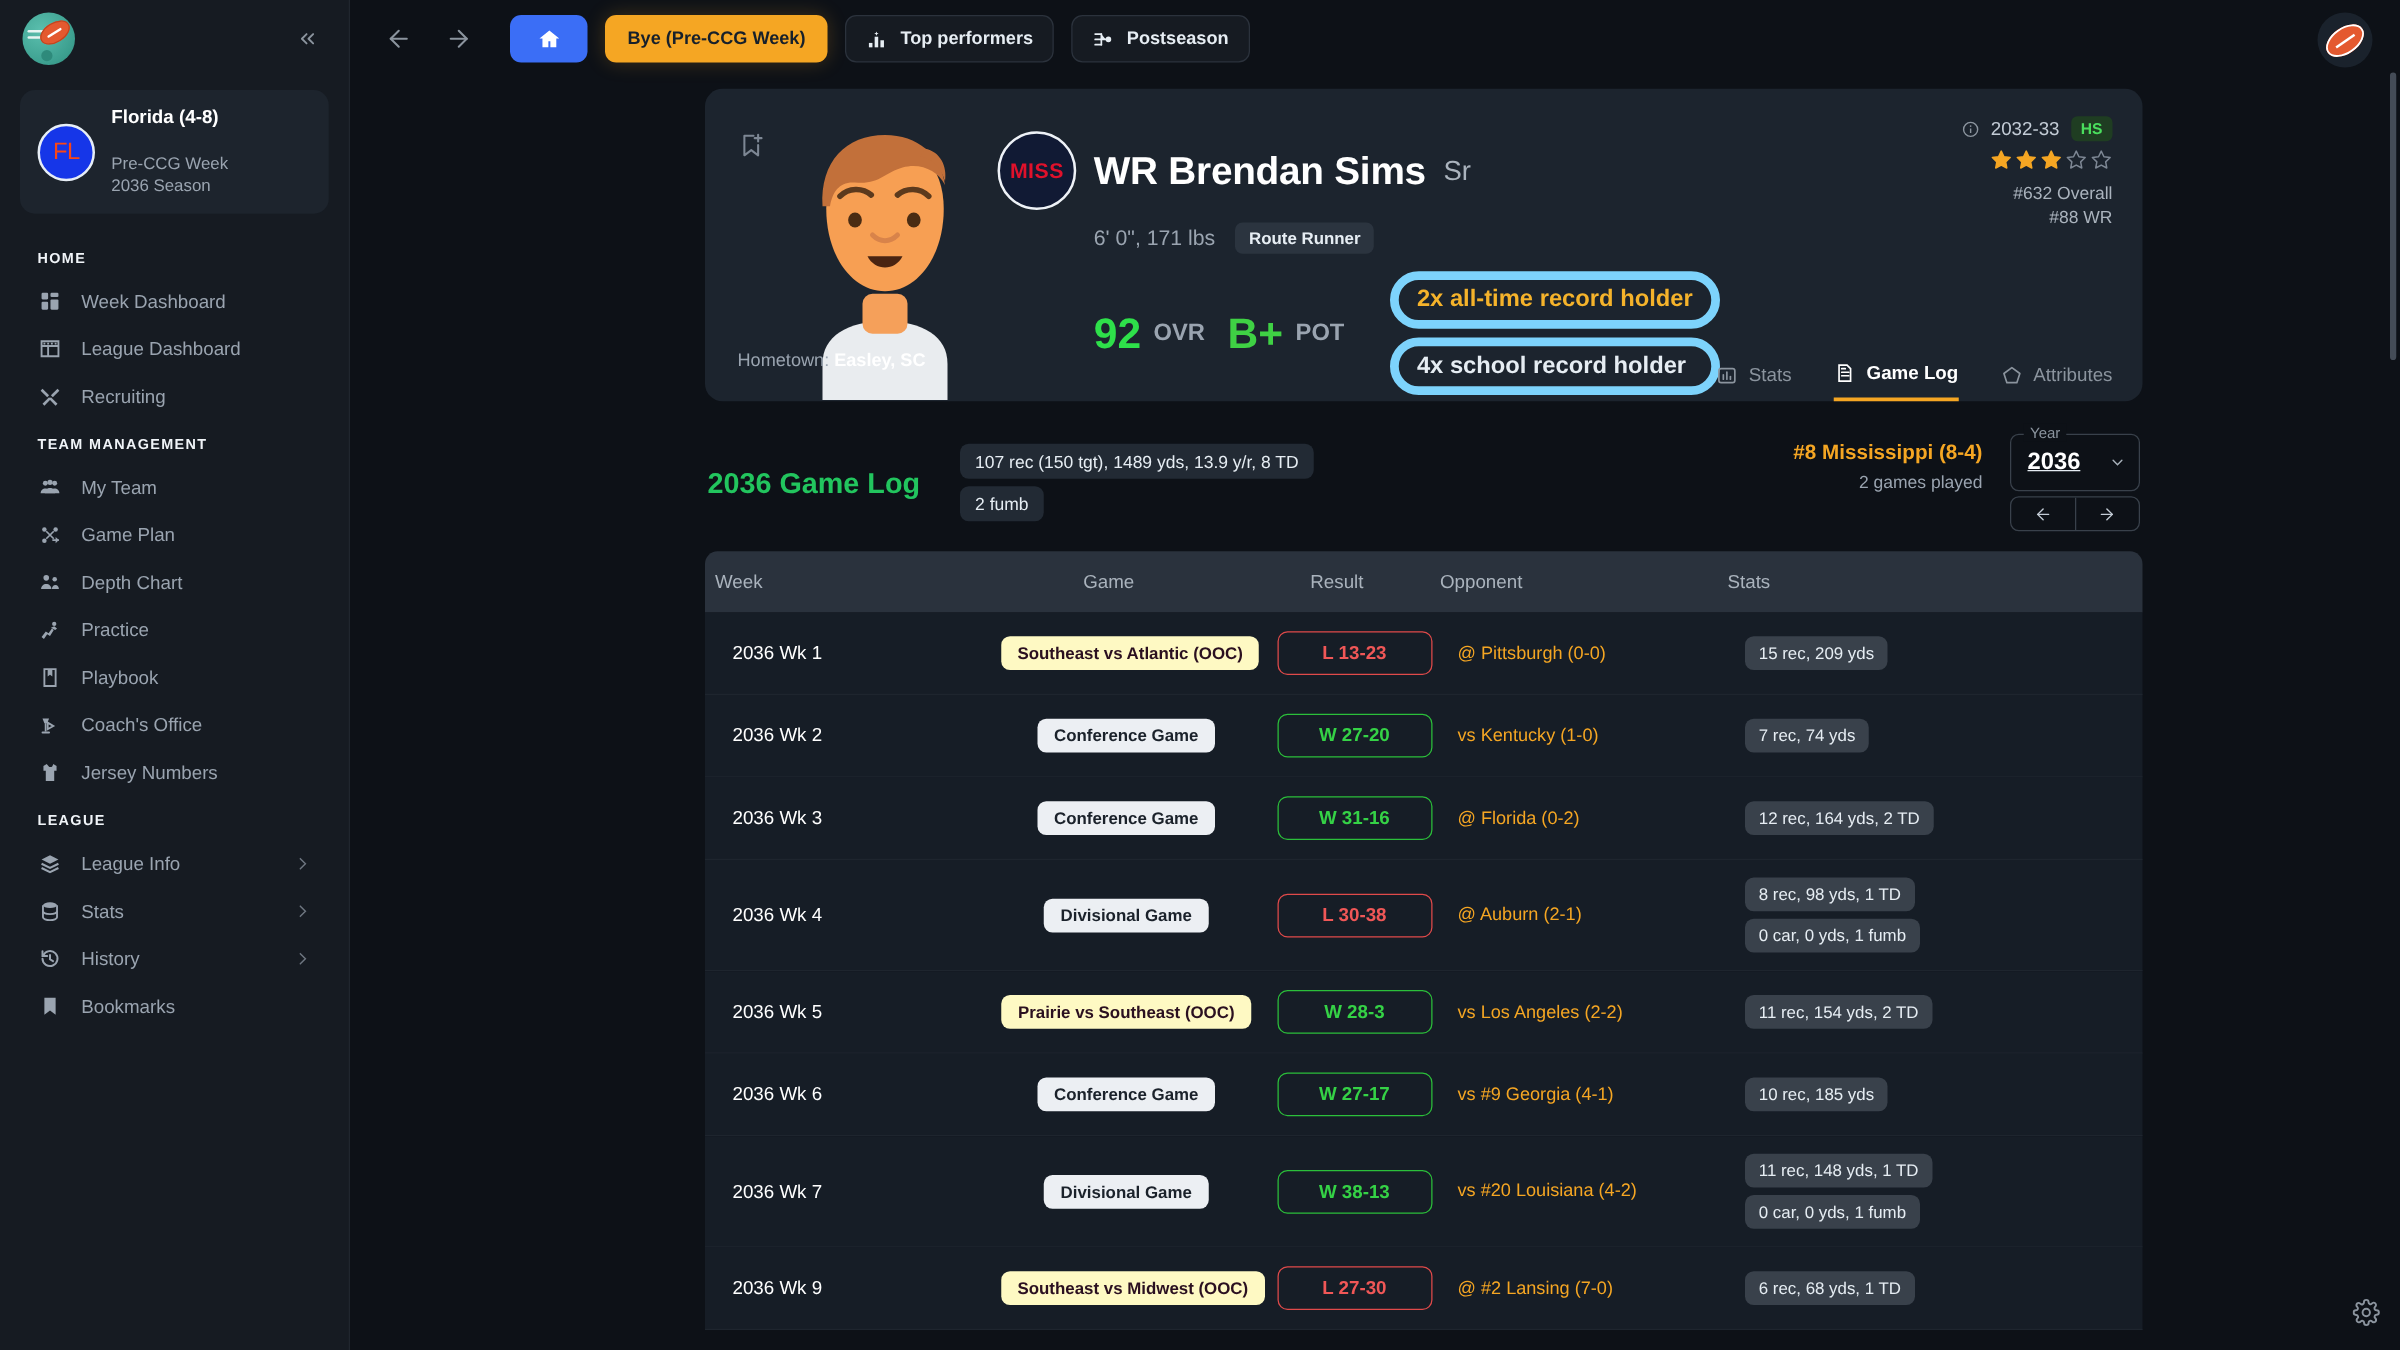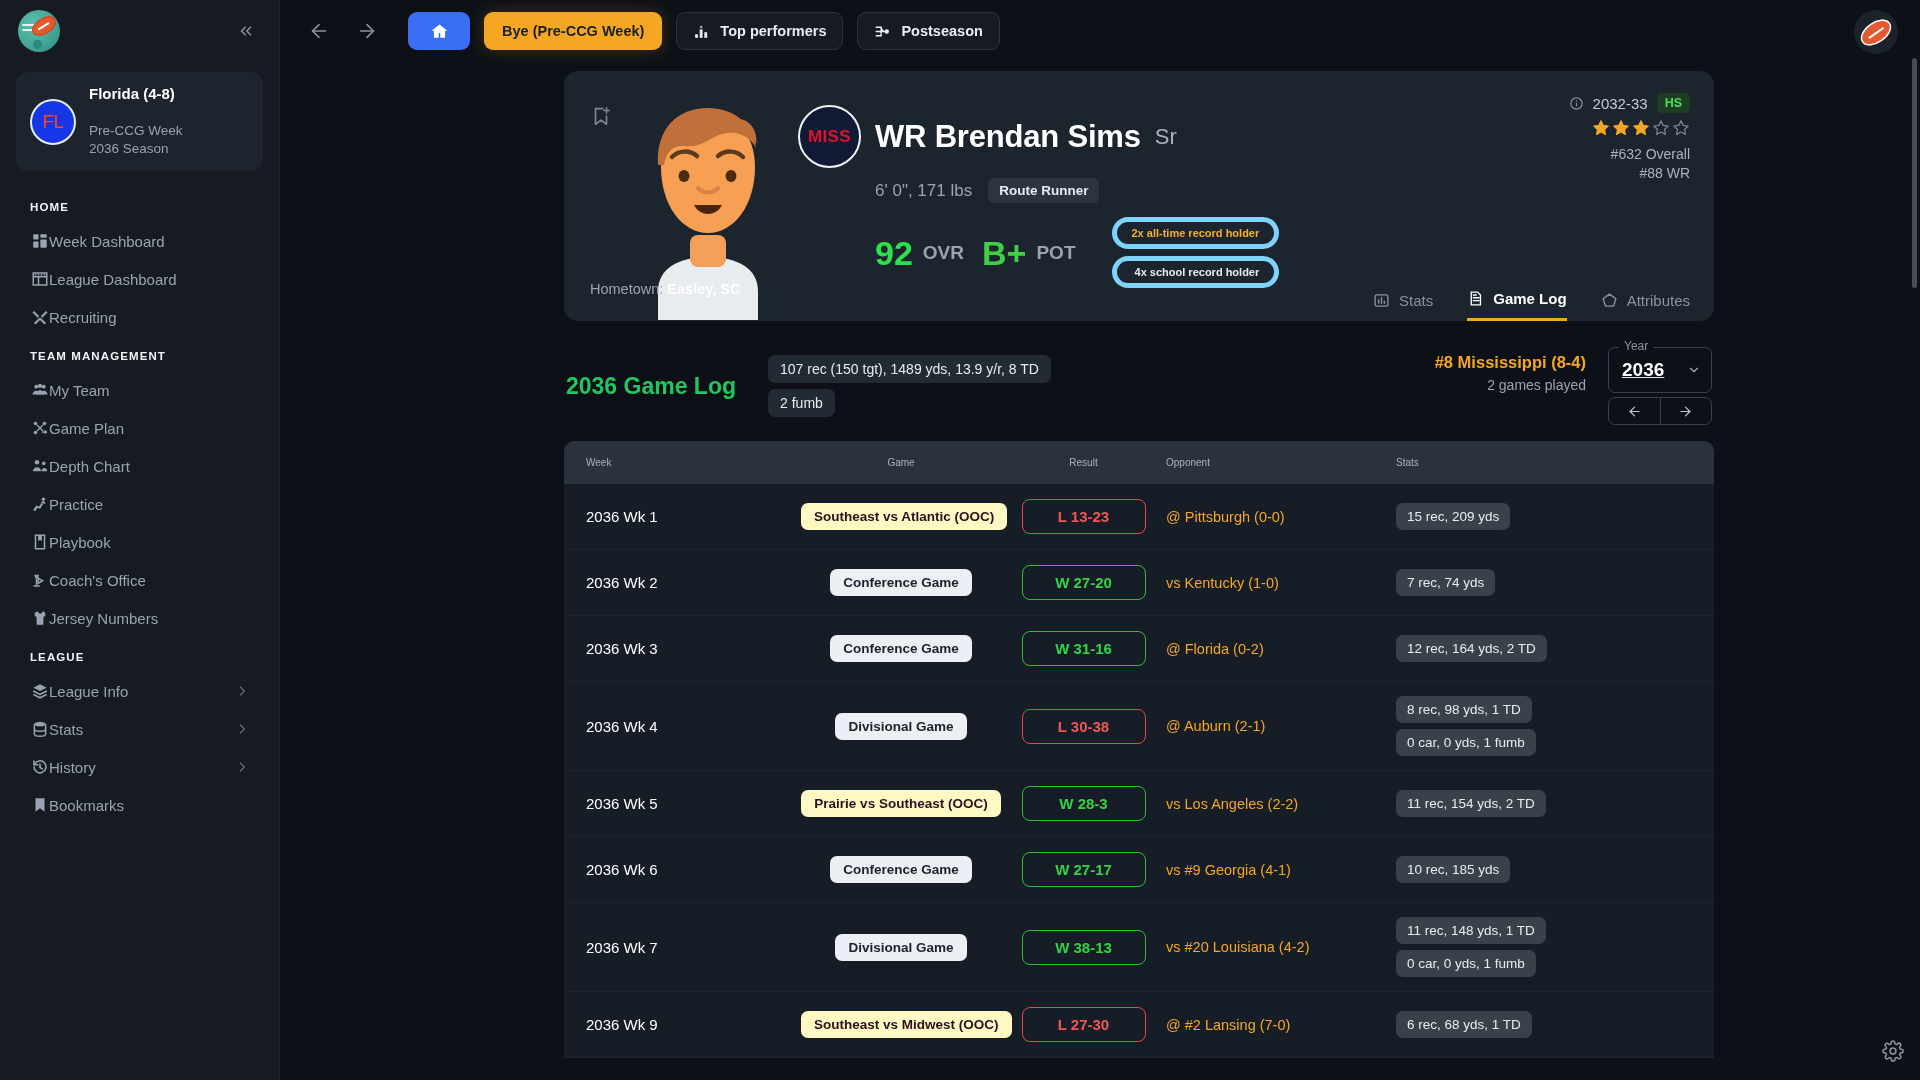--- a/index.html
+++ b/index.html
@@ -66,21 +66,21 @@
   .team-meta .t1 { font-size: 15px; font-weight: bold; color: #fff; margin-bottom: 20px; }
   .team-meta .t2 { font-size: 13.5px; color: #9aa4b0; line-height: 1.35; }
   .team-meta .t3 { font-size: 13.5px; color: #9aa4b0; line-height: 1.35; }
 
   .nav { margin-top: 16px; flex: 1; overflow: hidden; padding-bottom: 10px; }
   .nav-section {
     font-size: 11.5px; font-weight: bold; letter-spacing: 1.1px;
     color: #f0f4f8; padding: 14px 30px 9px 30px;
   }
   .nav-item {
-    display: flex; align-items: center; 
+    display: flex; align-items: center; gap: 16px;
     padding: 9.5px 30px; color: #9aa4b0; font-size: 15px; cursor: pointer;
     position: relative;
   }
   .nav-item .ico { width: 19px; height: 19px; display: flex; align-items: center; justify-content: center; flex-shrink: 0; color: #9aa4b0; }
   .nav-item .ico svg { width: 18px; height: 18px; fill: currentColor; }
   .nav-item .chev { margin-left: auto; color: #6e7681; display:flex; }
   .nav-item .chev svg { width: 14px; height: 14px; }
 
   
   .main { flex: 1; height: 1080px; position: relative; display: flex; flex-direction: column; background: #0d1117; overflow: hidden; }
@@ -148,22 +148,22 @@
     background: #2b343f; color: #e6edf3; font-size: 13.5px; font-weight: bold;
     padding: 5px 11px; border-radius: 6px;
   }
   .rating-line { display: flex; align-items: center; gap: 18px; margin-top: 14px; margin-left: 77px; }
   .ovr-num { font-size: 34px; font-weight: bold; color: #2ee04a; line-height: 1; }
   .ovr-lab { font-size: 19px; color: #9aa4b0; font-weight: bold; margin-left: -8px; }
   .pot-num { font-size: 34px; font-weight: bold; color: #3fd144; line-height: 1; }
   .pot-lab { font-size: 19px; color: #9aa4b0; font-weight: bold; margin-left: -8px; }
   .rec-badges { display: flex; flex-direction: column; gap: 7px; margin-left: 18px; }
   .rec-chip {
-    border: 5px solid #7dd3fc; border-radius: 999px; padding: 5px 15px;
-    font-size: 11px; font-weight: bold; white-space: nowrap; text-align: right;
+    border: 7px solid #7dd3fc; border-radius: 999px; padding: 5px 15px;
+    font-size: 19px; font-weight: bold; white-space: nowrap;
   }
   .rec-chip.gold { color: #f5b32b; }
   .rec-chip.plain { color: #e6edf3; }
 
   .hometown { position: absolute; left: 26px; bottom: 24px; font-size: 14.5px; color: #9aa4b0; }
   .hometown b { color: #fff; margin-left: 4px; }
 
   .ph-right { position: absolute; right: 24px; top: 22px; text-align: right; }
   .recruit-row { display: flex; align-items: center; justify-content: flex-end; gap: 9px; }
   .info-ico { color: #8b949e; display:flex; }
@@ -203,21 +203,21 @@
   }
   .year-nav { display: flex; margin-top: 4px; border: 1px solid #39414b; border-radius: 7px; overflow: hidden; height: 28px; }
   .year-nav div { flex: 1; display: flex; align-items: center; justify-content: center; color: #c3ccd6; cursor: pointer; }
   .year-nav div:first-child { border-right: 1px solid #39414b; }
   .year-nav svg { width: 15px; height: 15px; }
 
   
   .table-wrap { margin-left: 262px; width: 1150px; }
   .tbl-head {
     background: #2a323d; border-radius: 10px 10px 0 0; display: flex;
-    padding: 16px 22px; font-size: 10px; color: #aab3bd;
+    padding: 16px 8px; font-size: 15px; color: #aab3bd;
   }
   .c-week { width: 215px; }
   .c-game { width: 200px; text-align: center; }
   .c-res  { width: 165px; text-align: center; }
   .c-opp  { width: 230px; }
   .c-stat { flex: 1; }
   .tbl-row {
     display: flex; align-items: center; padding: 14px 22px;
     border-bottom: 1px solid #1e252e; background: #161d26; min-height: 66px;
   }

